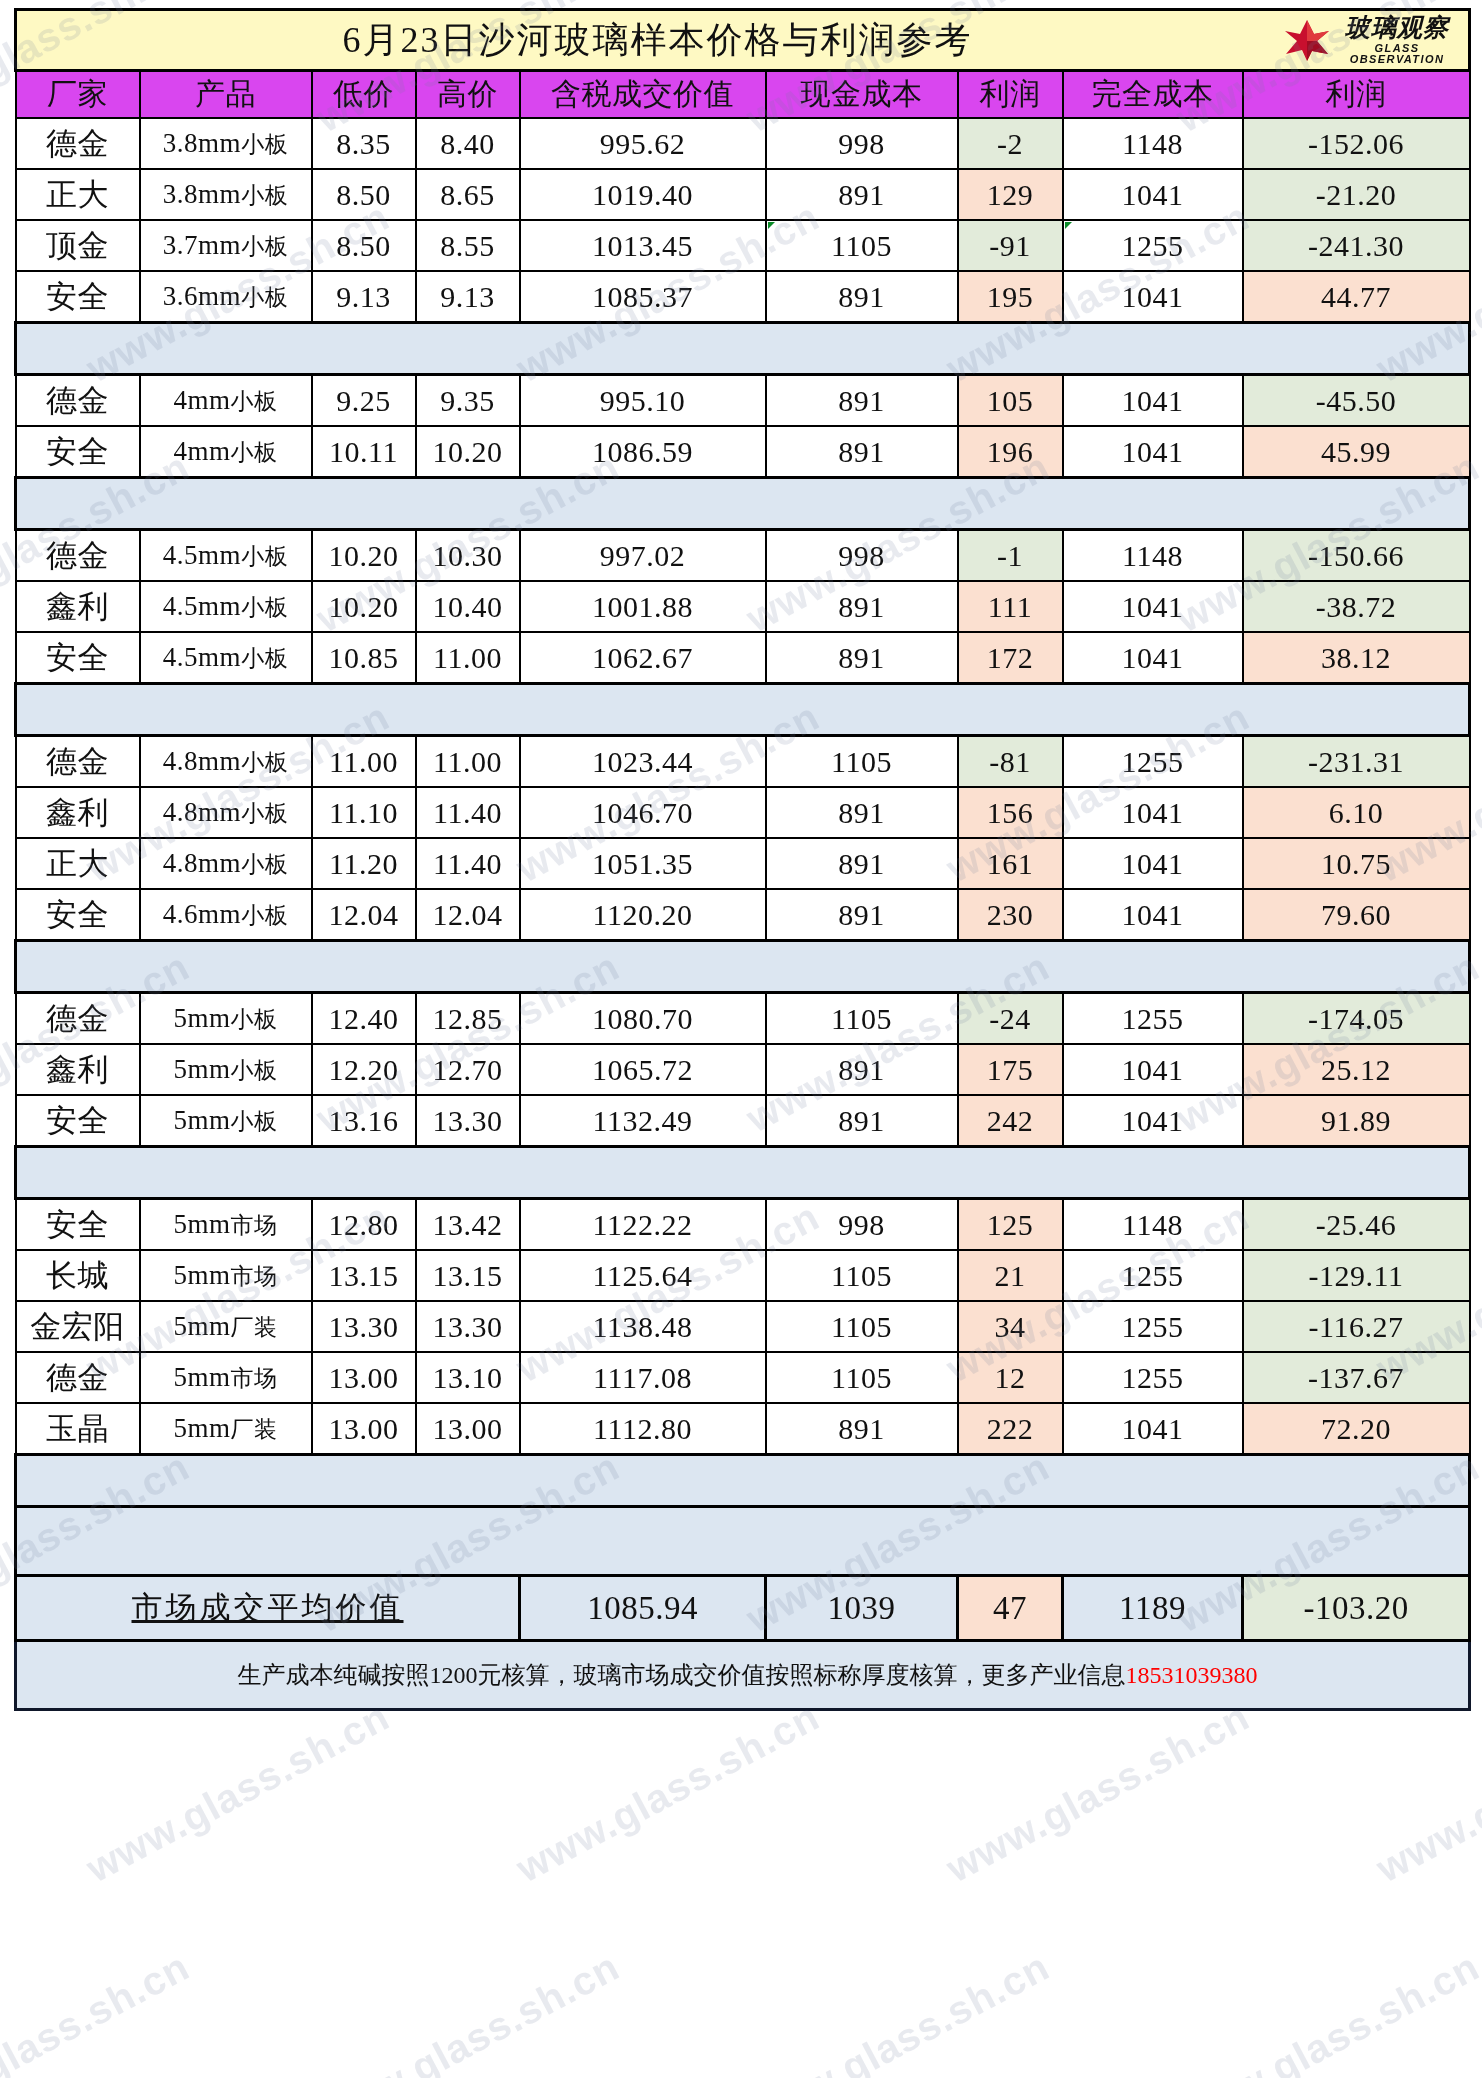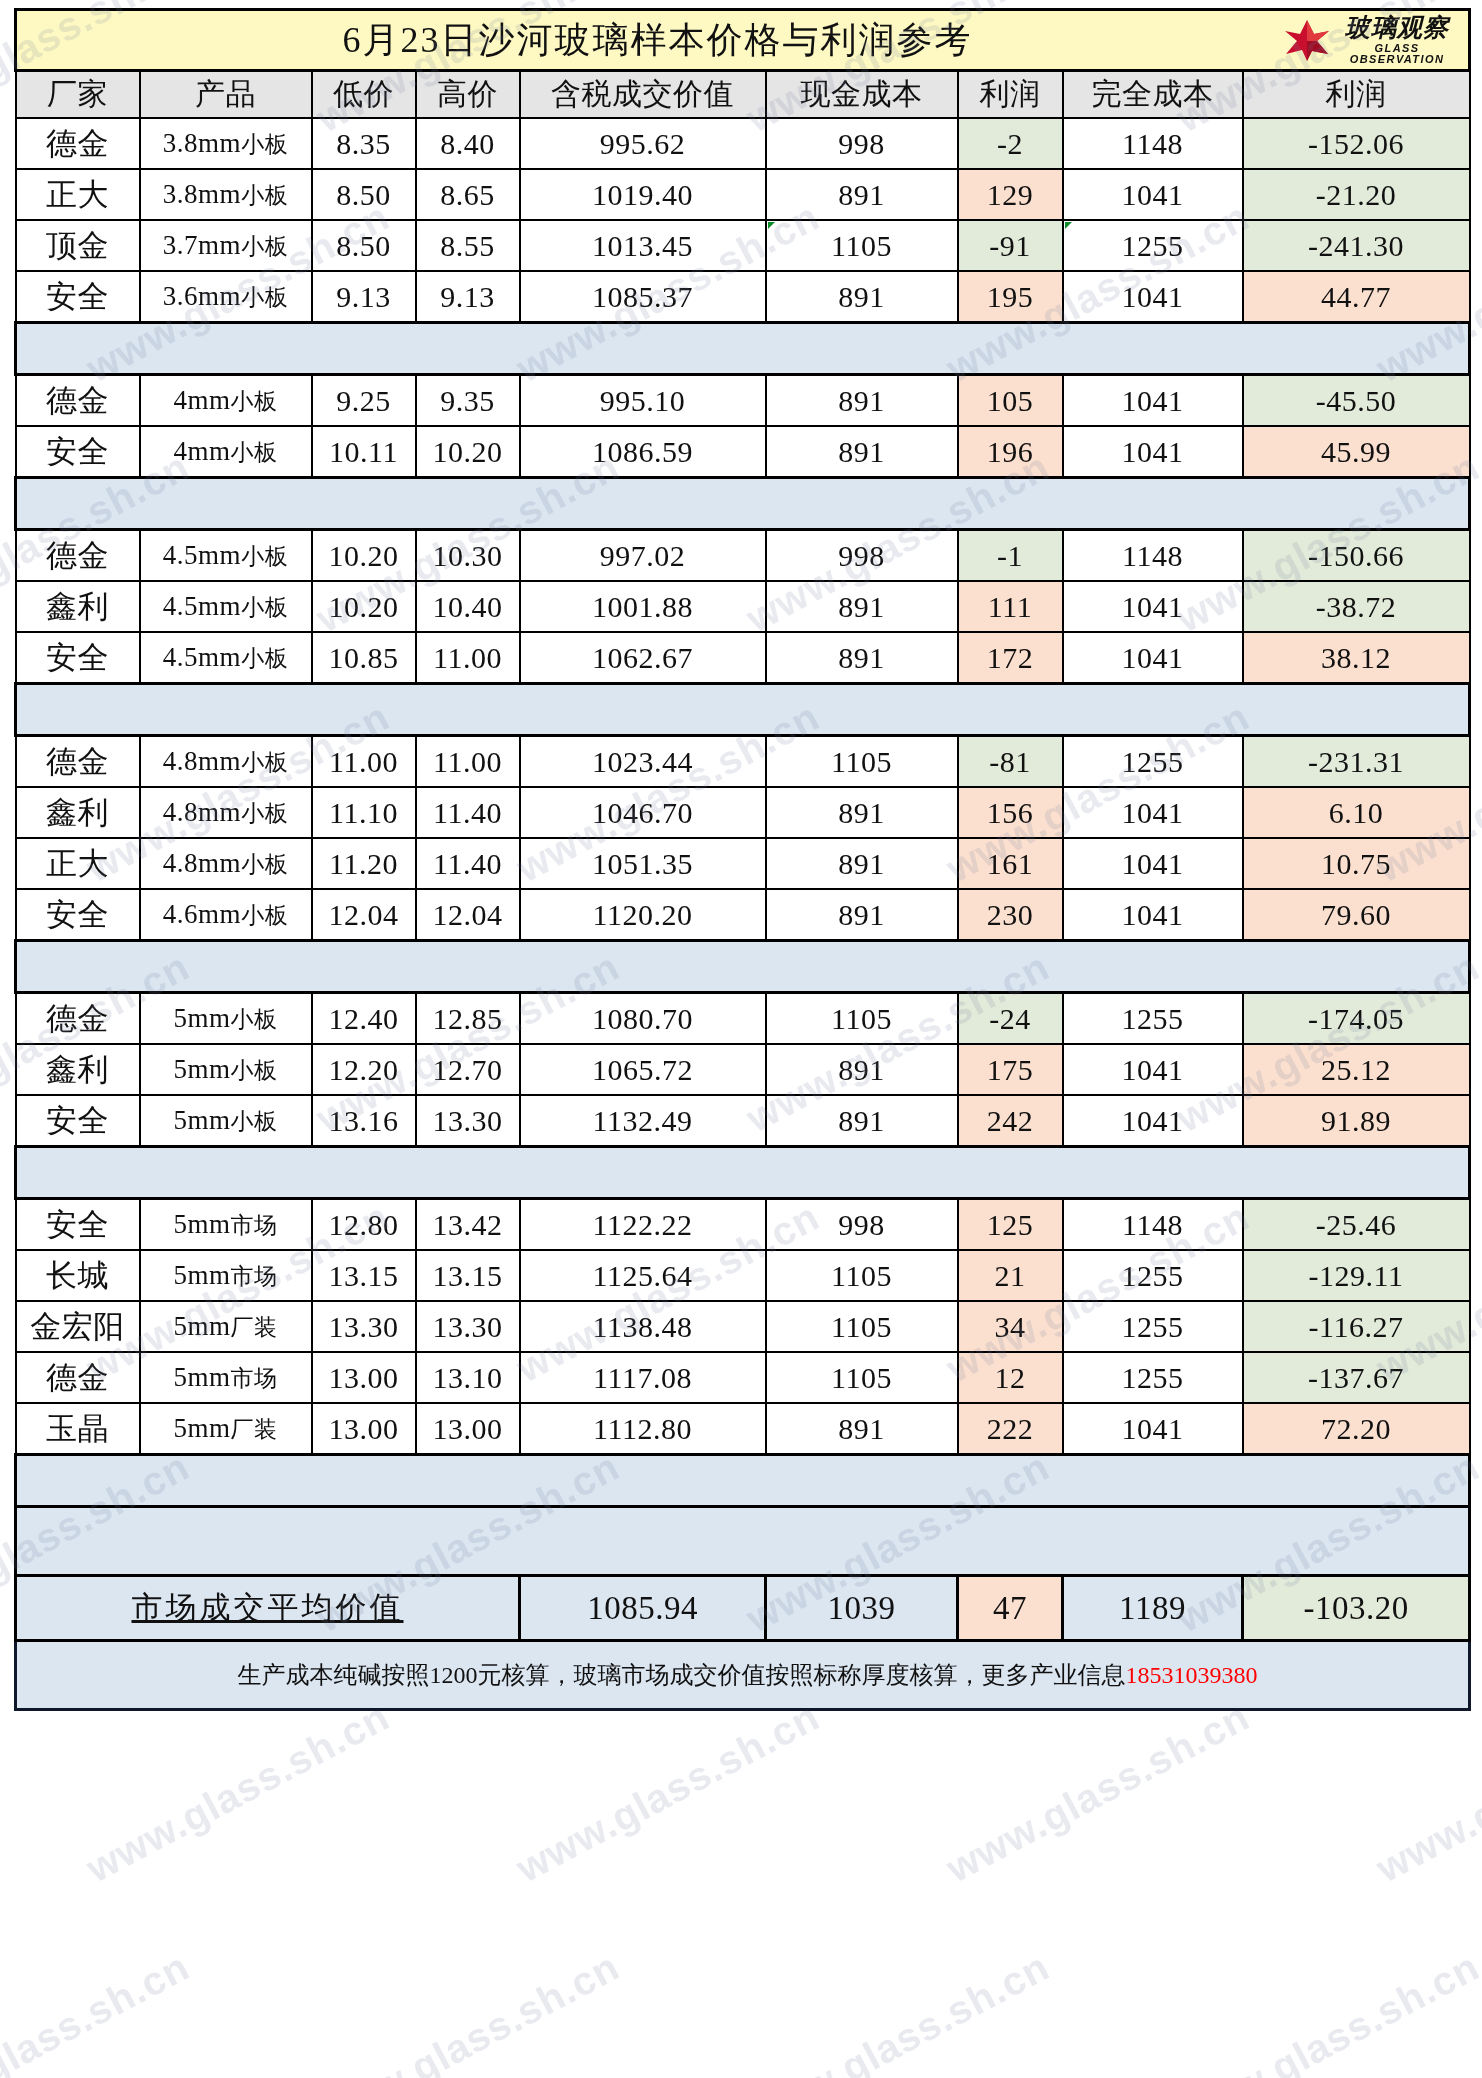--- a/index.html
+++ b/index.html
@@ -55,21 +55,21 @@
     font-size:25px;font-weight:900;color:#111;letter-spacing:1px;
     font-style:italic;
   }
   .logo-en{
     font-family:"Liberation Sans","DejaVu Sans",sans-serif;
     font-size:11px;font-weight:700;color:#111;letter-spacing:1.4px;
     font-style:italic;margin-top:3px;
   }
   
   .head-row td{
-    background:#e5e5e5;height:45px;font-size:30px;border:2px solid #000;
+    background:#d946ef;height:45px;font-size:30px;border:2px solid #000;
   }
   .head-row td.thick-top{border-top:3px solid #000;}
   
   .data-row td{height:49px;}
   .c-maker{font-size:31px;margin-top:25px;}
   .c-prod{font-size:27px;}
   .c-prod .unit{font-size:23px;}
   .neg{background:#e2ebda !important;}
   .pos{background:#fbe0d0 !important;}
   .marker{position:relative;}

